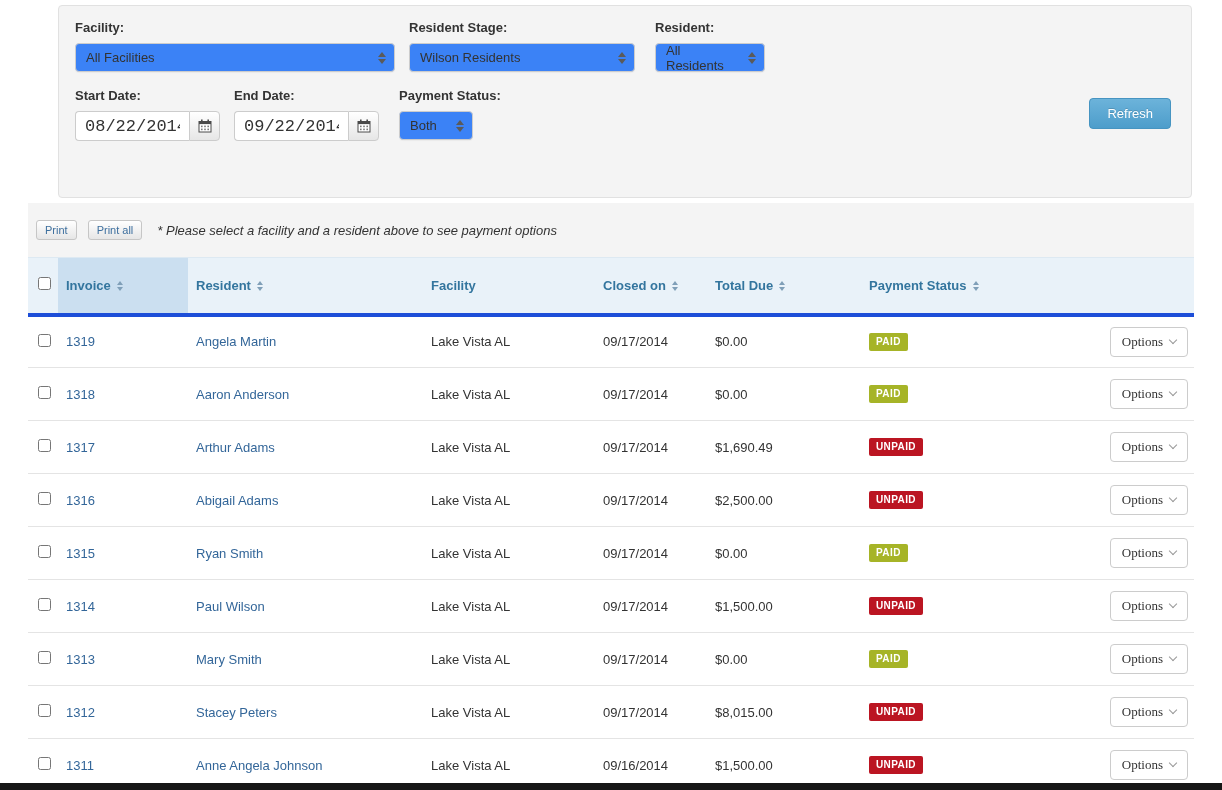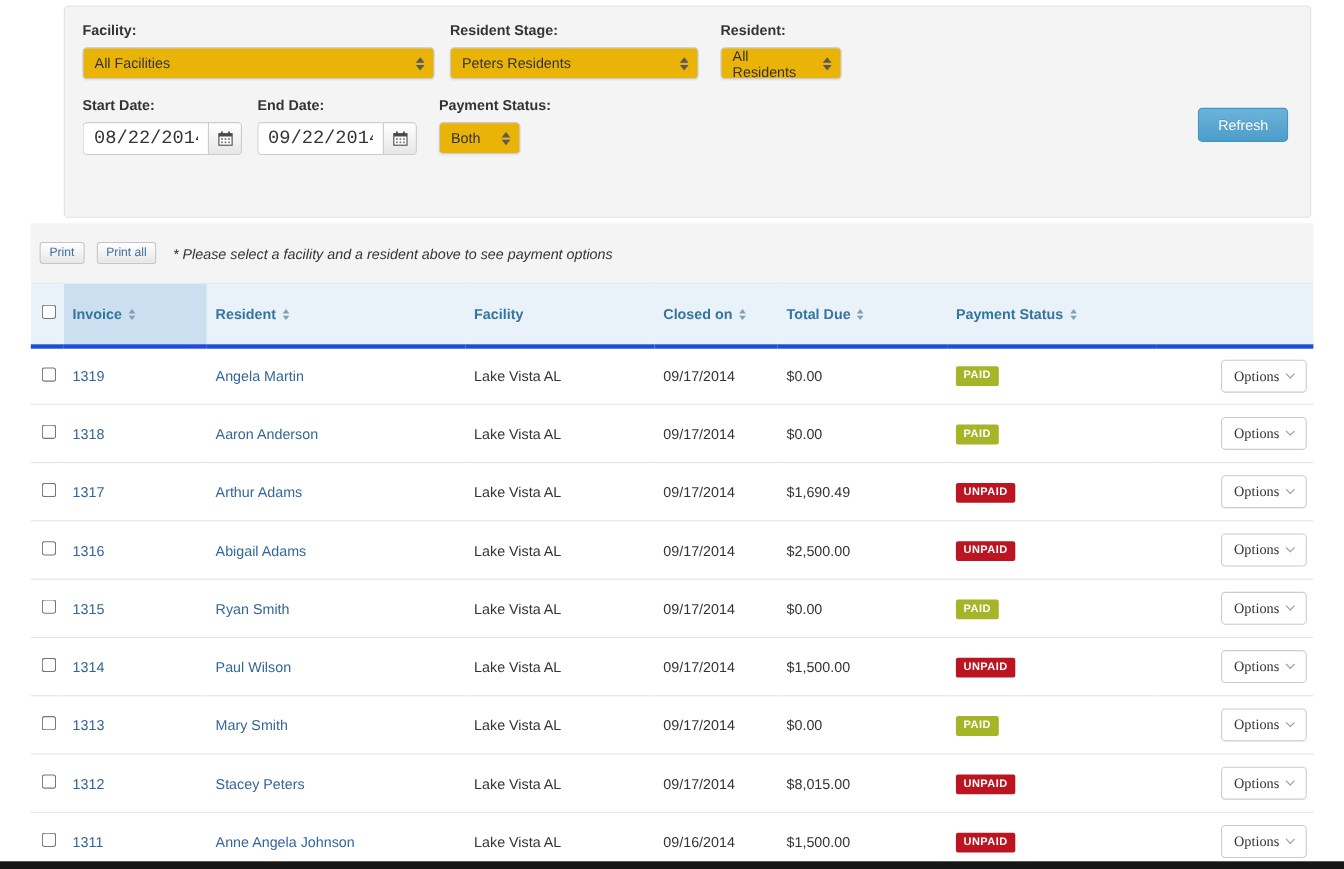--- a/index.html
+++ b/index.html
@@ -7,21 +7,21 @@
     font-family:"Liberation Sans","DejaVu Sans",sans-serif; font-size:13px; color:#333; }
   .page { position:relative; width:1222px; height:790px; }
 
   
   .filter-panel { position:absolute; left:30px; right:30px; top:5px; height:193px;
     background:#f4f4f4; border:1px solid #e1e1e1; border-radius:4px; padding:14px 16px;margin-left:28px; }
   .filter-row { display:flex; align-items:flex-start; }
   .filter-row.second { margin-top:16px; }
   .filter-group { display:flex; flex-direction:column; }
   .filter-label { font-weight:bold; color:#333; margin-bottom:8px; }
-  .select { background:#eab308; border:1px solid #cccccc; border-radius:4px; height:29px;
+  .select { background:#3b82f6; border:1px solid #cccccc; border-radius:4px; height:29px;
     display:flex; align-items:center; padding:0 28px 0 10px; position:relative;
     cursor:pointer; box-shadow:0 1px 1px rgba(0,0,0,0.04); color:#333; }
   .select .arrows { position:absolute; right:8px; top:50%; transform:translateY(-50%);
     display:flex; flex-direction:column; gap:2px; }
   .tri-up { width:0; height:0; border-left:4px solid transparent; border-right:4px solid transparent;
     border-bottom:5px solid #5a5a5a; }
   .tri-down { width:0; height:0; border-left:4px solid transparent; border-right:4px solid transparent;
     border-top:5px solid #5a5a5a; }
   .w-facility { width:320px; }
   .w-stage { width:226px; }
@@ -105,21 +105,21 @@
           <span>All Facilities</span>
           <span class="arrows">
               <i class="tri-up"></i>
               <i class="tri-down"></i>
             </span>
         </div>
       </div>
       <div class="filter-group gap2">
         <span class="filter-label">Resident Stage:</span>
         <div class="select w-stage">
-          <span>Peters Residents</span>
+          <span>Wilson Residents</span>
           <span class="arrows">
               <i class="tri-up"></i>
               <i class="tri-down"></i>
             </span>
         </div>
       </div>
       <div class="filter-group">
         <span class="filter-label">Resident:</span>
         <div class="select w-resident">
           <span>All Residents</span>

